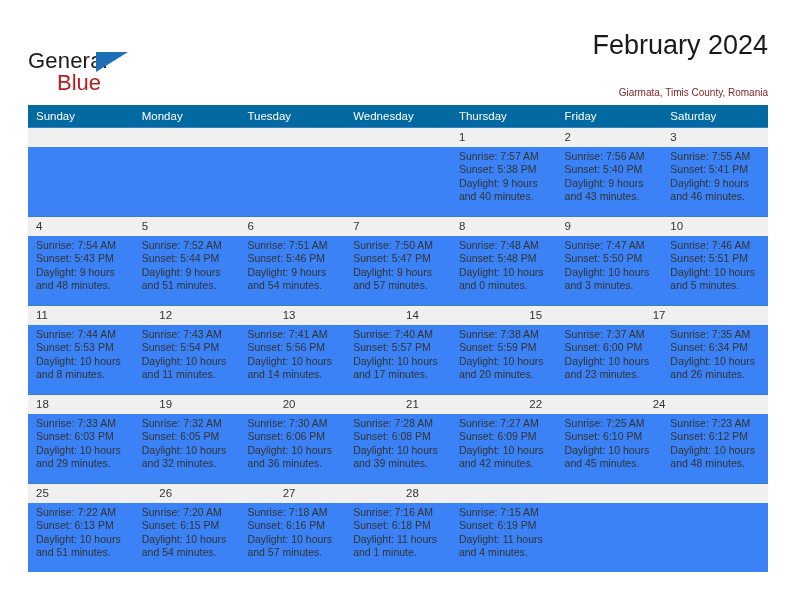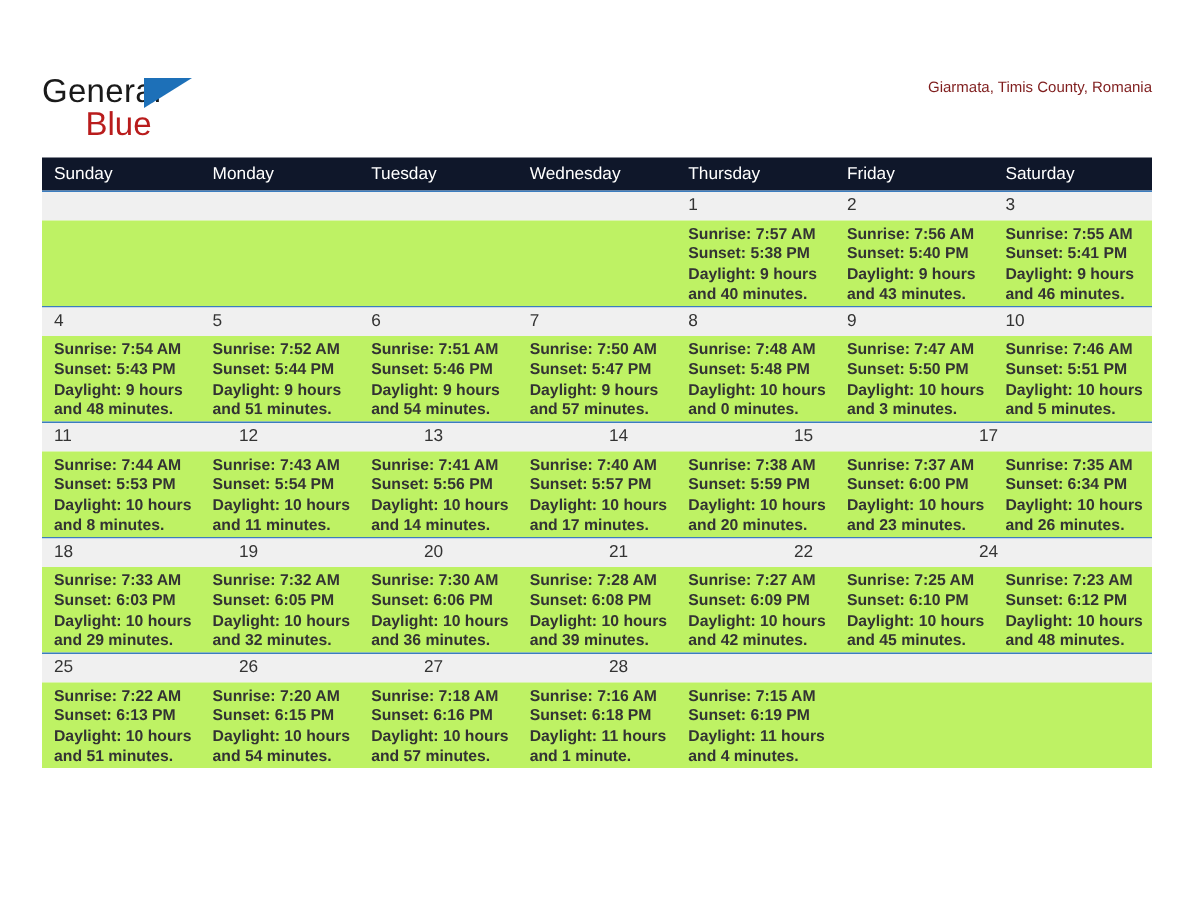--- a/index.html
+++ b/index.html
@@ -88,21 +88,21 @@
   
   .calendar {
     position: absolute;
     left: 28px;
     top: 105px;
     width: 740px;
   }
 
   .weekdays {
     display: flex;
-    background: #0f172a;
+    background: #0369a1;
     height: 22px;
   }
   .weekday {
     flex: 1 1 0;
     color: #ffffff;
     font-size: 11.5px;
     line-height: 22px;
     padding-left: 8px;
     box-sizing: border-box;
     white-space: nowrap;
@@ -124,23 +124,22 @@
     flex: 1 1 0;
     box-sizing: border-box;
     padding-left: 8px;
     font-size: 11.5px;
     line-height: 19px;
     color: #333333;
   }
 
   .week-body {
     display: flex;
-    height: 57px;
-    background: #bef264;
-    font-weight: bold;
+    height: 69px;
+    background: #3b82f6;
   }
   .info-cell {
     flex: 1 1 0;
     box-sizing: border-box;
     padding: 3px 6px 0 8px;
     font-size: 10.5px;
     line-height: 13.4px;
     color: #333333;
   }
   .info-line {
@@ -154,20 +153,21 @@
 
   <div class="top">
 
     <div class="logo">
       <span class="logo-general">General</span>
       <span class="logo-tri"></span>
       <span class="logo-blue">Blue</span>
     </div>
 
     <div class="title-block">
+      <div class="cal-title">February 2024</div>
       <div class="cal-subtitle">Giarmata, Timis County, Romania</div>
     </div>
 
   </div>
 
   <div class="calendar">
 
     <div class="weekdays">
       <div class="weekday">Sunday</div>
       <div class="weekday">Monday</div>

